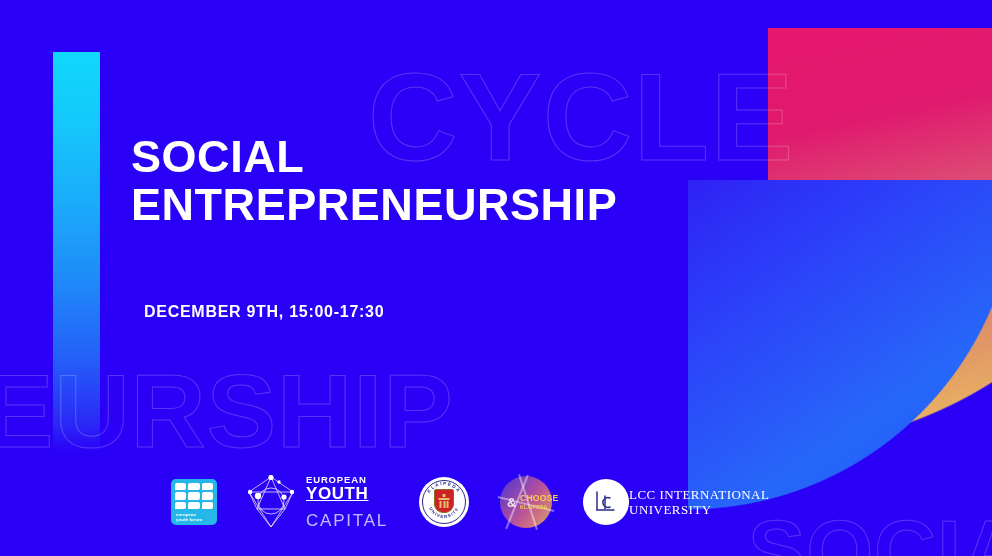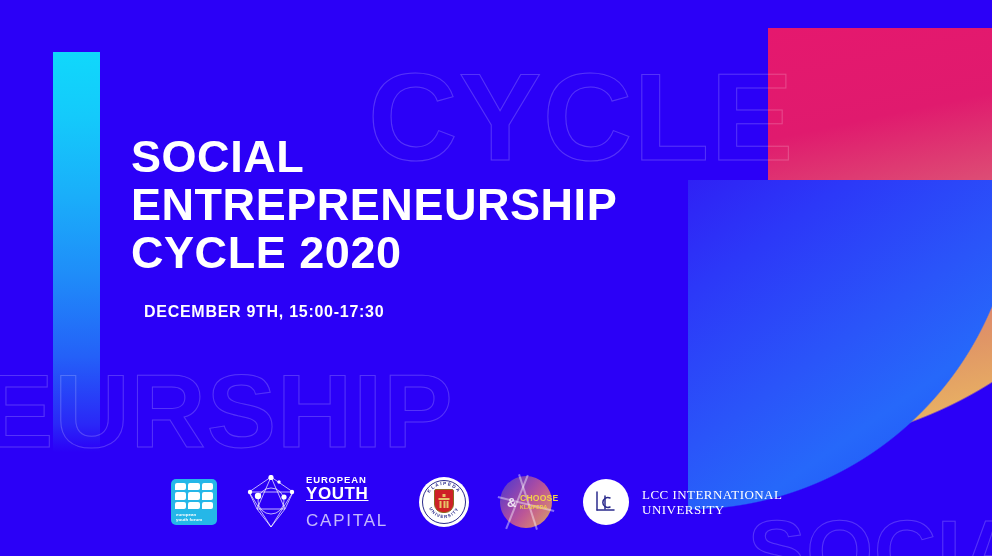--- a/index.html
+++ b/index.html
@@ -206,21 +206,21 @@
   .ck-mark {
     position: absolute; left: 7px; top: 20px;
     font-size: 13px; font-weight: 700; color: rgba(255,255,255,.85);
     line-height: 1;
   }
   .ck-text { position: absolute; left: 20px; top: 18px; line-height: 1; }
   .ck-t1 { font-size: 8.6px; font-weight: 700; color: #F1D24A; letter-spacing: .02em; }
   .ck-t2 { font-size: 5.1px; font-weight: 700; color: #F1D24A; letter-spacing: .03em; margin-top: 2px; }
 
   
-  .lcc { margin-left: 31px; display: flex; align-items: center; gap: 13px; }
+  .lcc { margin-left: 31px; display: flex; align-items: center; }
   .lcc-disc {
     width: 46px; height: 46px; border-radius: 50%;
     background: #FFFFFF;
     position: relative;
   }
   .lcc-disc svg { position: absolute; left: 11px; top: 11px; }
   .lcc-text {
     font-family: "Liberation Serif", serif;
     font-size: 13px;
     line-height: 15px;
@@ -238,21 +238,20 @@
 
   <div class="accent-bar"></div>
 
   <div class="wm wm-cycle">CYCLE</div>
   <div class="wm wm-eurship">EURSHIP</div>
   <div class="wm wm-socia">SOCIA</div>
 
   <div class="headline">
     <span class="headline-line">SOCIAL</span>
     <span class="headline-line">ENTREPRENEURSHIP</span>
-    <span class="headline-line">CYCLE 2020</span>
   </div>
 
   <div class="date-line">DECEMBER 9TH, 15:00-17:30</div>
 
   <div class="logo-strip">
 
     <div class="logo">
       <div class="eyf">
         <div class="eyf-grid">
           <span class="eyf-bubble"></span>

